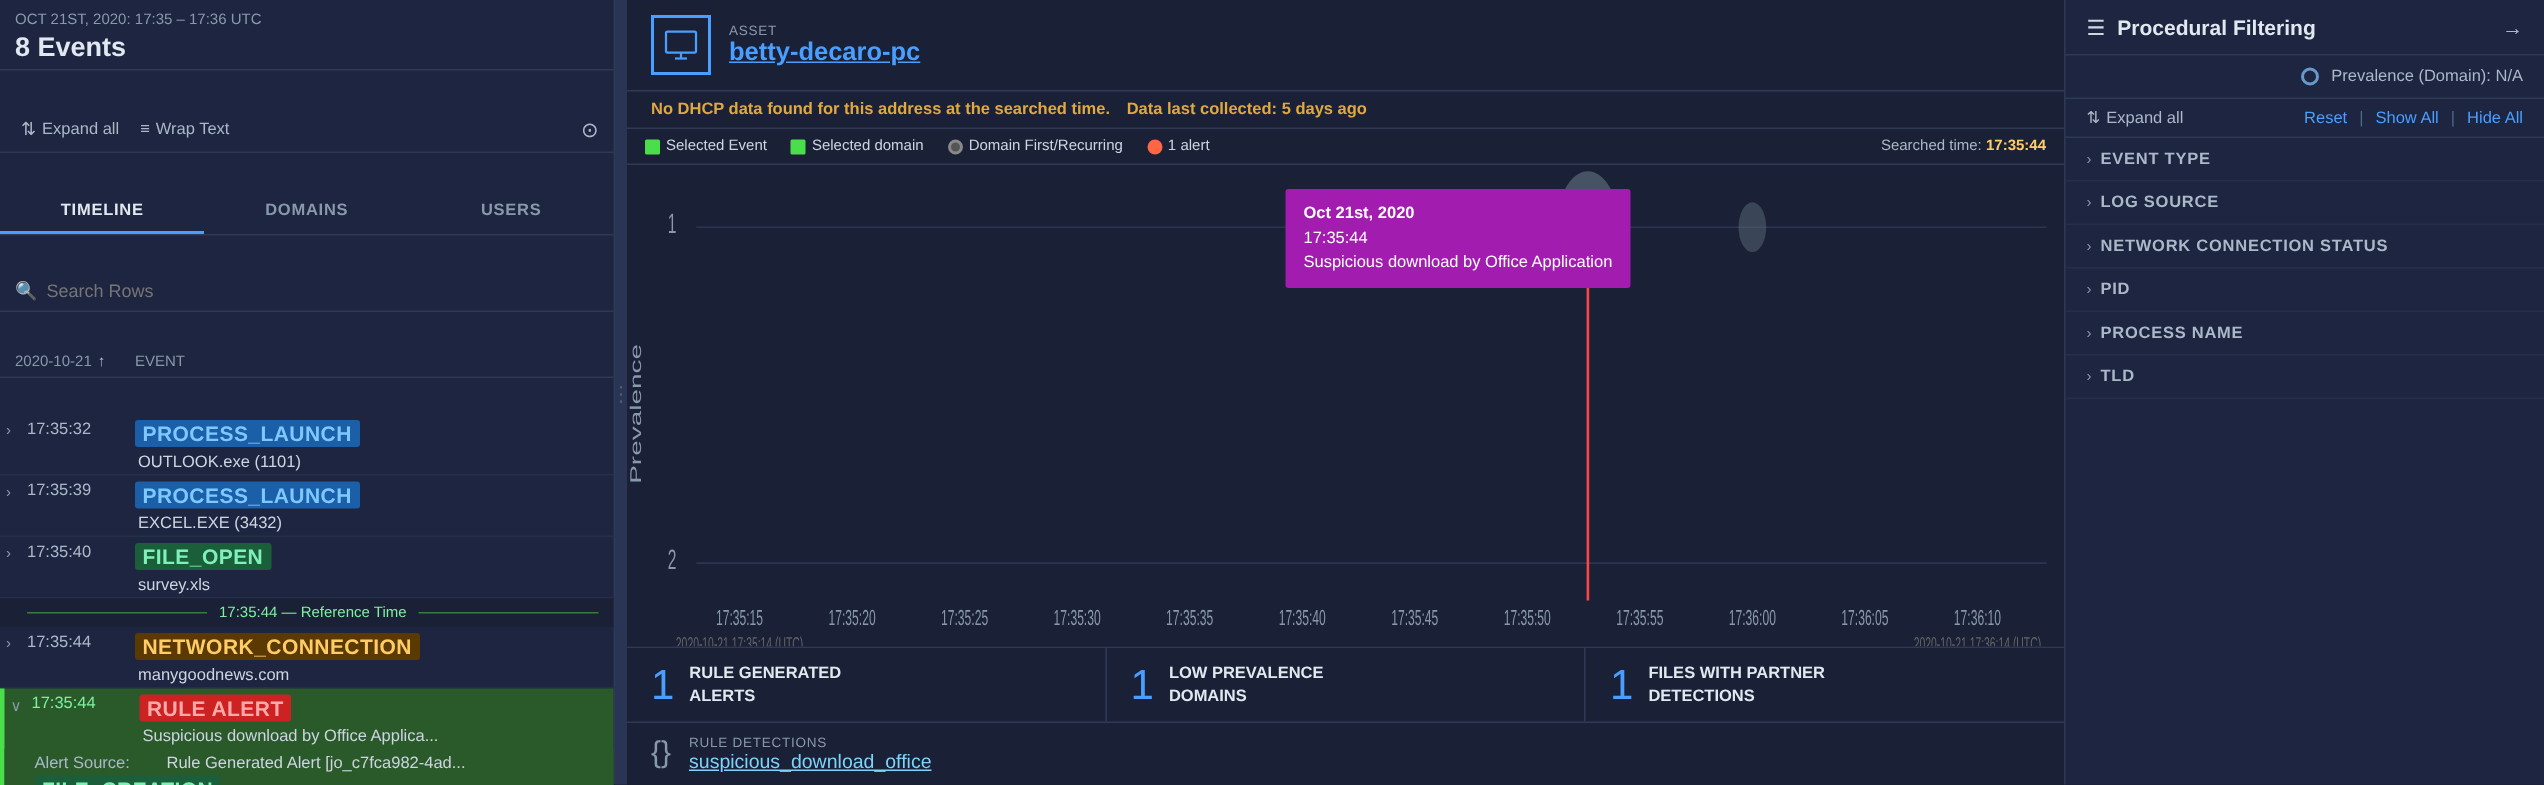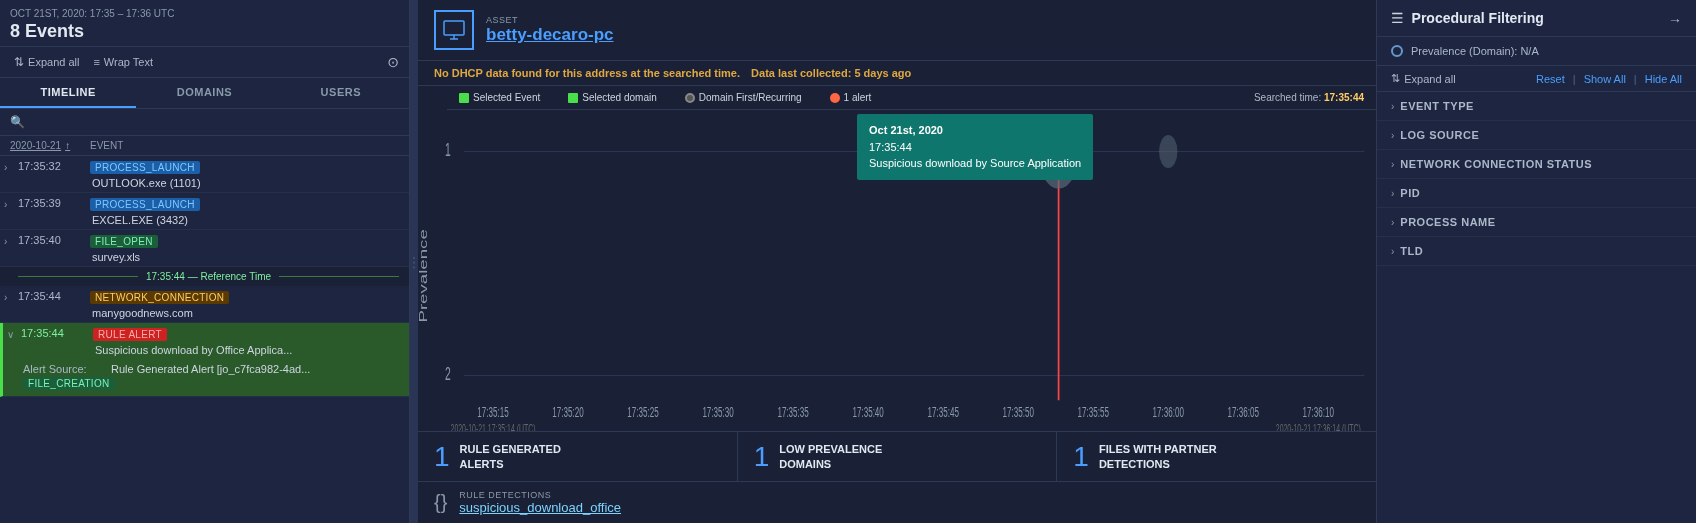--- a/index.html
+++ b/index.html
@@ -16,20 +16,21 @@
 
     
     .left-panel {
       width: 410px;
       min-width: 410px;
       background: #1e2540;
       border-right: 1px solid #2e3a55;
       display: flex;
       flex-direction: column;
       height: 523px;
+      gap: 24px;
     }
     .left-header {
       padding: 8px 10px 4px 10px;
       border-bottom: 1px solid #2e3a55;
     }
     .date-range {
       font-size: 10px;
       color: #8899aa;
       margin-bottom: 2px;
     }
@@ -98,21 +99,21 @@
       flex: 1;
     }
     .col-headers {
       display: flex;
       padding: 4px 10px;
       font-size: 10px;
       color: #8899aa;
       border-bottom: 1px solid #2e3a55;
       align-items: center;
     }
-    .col-date { width: 80px; display: flex; align-items: center; gap: 4px; text-decoration: underline; }
+    .col-date { width: 80px; display: flex; align-items: center; gap: 4px; }
     .col-event { flex: 1; }
     .sort-arrow { font-size: 10px; color: #aab8c8; }
 
     .events-list {
       flex: 1;
       overflow-y: auto;
       overflow-x: hidden;
     }
     .events-list::-webkit-scrollbar { width: 6px; }
     .events-list::-webkit-scrollbar-track { background: #1e2540; }
@@ -135,25 +136,25 @@
     }
     .event-time {
       width: 72px;
       font-size: 11px;
       color: #aab8c8;
       flex-shrink: 0;
     }
     .event-content { flex: 1; }
     .event-tag {
       display: inline-block;
-      font-size: 10px;
+      font-size: 14px;
       padding: 1px 5px;
       border-radius: 2px;
       margin-bottom: 2px;
-      font-weight: 400;
+      font-weight: 700;
       letter-spacing: 0.3px;
     }
     .tag-process { background: #1a5fa8; color: #7ec8ff; }
     .tag-file { background: #1a5f3a; color: #7ef0b8; }
     .tag-network { background: #5a3a00; color: #ffcc66; }
     .tag-rule { background: #cc2222; color: #ffaaaa; }
     .tag-file-creation { background: #1a5f3a; color: #7ef0b8; }
     .event-name {
       font-size: 11px;
       color: #cdd5e0;
@@ -220,47 +221,46 @@
       color: #cdd5e0;
       border-bottom: 1px solid #2e3a55;
     }
     .dhcp-notice span { color: #e0a840; font-weight: 600; }
     .dhcp-last { margin-left: 8px; font-size: 11px; }
     .dhcp-last b { color: #e0a840; }
     .legend-bar {
       display: flex;
       align-items: center;
       padding: 6px 12px;
-      gap: 28px;
+      gap: 16px;
       border-bottom: 1px solid #2e3a55;
       font-size: 10px;
-      margin-left: 29px;
     }
     .legend-item { display: flex; align-items: center; gap: 4px; }
     .legend-dot { width: 10px; height: 10px; border-radius: 1px; flex-shrink: 0; }
     .legend-circle { width: 10px; height: 10px; border-radius: 50%; flex-shrink: 0; }
     .searched-time { color: #aab8c8; font-size: 10px; margin-left: auto; }
     .searched-time b { color: #ffcc66; }
 
     .chart-area {
       flex: 1;
       position: relative;
       overflow: hidden;
     }
     .chart-svg {
       width: 100%;
       height: 100%;
     }
 
     .tooltip-bubble {
       position: absolute;
-      top: 4px;
+      top: 16px;
       left: 50%;
       transform: translateX(-40px);
-      background: #0f766e;
+      background: #a21caf;
       color: #fff;
       padding: 8px 12px;
       font-size: 11px;
       line-height: 1.5;
       border-radius: 2px;
       pointer-events: none;
       z-index: 10;
       min-width: 200px;
     }
 
@@ -320,20 +320,21 @@
     .filter-icon { font-size: 14px; color: #cdd5e0; }
     .right-title { font-size: 14px; font-weight: 600; color: #e0e8f0; flex: 1; }
     .right-arrow { font-size: 14px; color: #aab8c8; cursor: pointer; }
 
     .prevalence-row {
       display: flex;
       align-items: center;
       padding: 8px 14px;
       gap: 8px;
       border-bottom: 1px solid #2e3a55;
+      justify-content: flex-end;
     }
     .prevalence-label { font-size: 11px; color: #aab8c8; }
     .radio-dot {
       width: 12px; height: 12px;
       border: 2px solid #6699cc;
       border-radius: 50%;
       flex-shrink: 0;
     }
 
     .filter-toolbar {
@@ -405,20 +406,21 @@
     </button>
     <button class="toolbar-more">⊙</button>
   </div>
   <div class="tabs">
     <div class="tab active">TIMELINE</div>
     <div class="tab">DOMAINS</div>
     <div class="tab">USERS</div>
   </div>
   <div class="search-bar">
     <span>🔍</span>
+    <input type="text" placeholder="Search Rows" style="">
   </div>
   <div class="col-headers">
     <div class="col-date">
       <span>2020-10-21</span>
       <span class="sort-arrow">↑</span>
     </div>
     <div class="col-event">EVENT</div>
   </div>
   <div class="events-list">
 
@@ -536,21 +538,21 @@
       <span>Searched time: </span>
       <b>17:35:44</b>
     </div>
   </div>
 
   <div class="chart-area">
     
     <div class="tooltip-bubble">
       <div><b>Oct 21st, 2020</b></div>
       <div>17:35:44</div>
-      <div>Suspicious download by Source Application</div>
+      <div>Suspicious download by Office Application</div>
     </div>
     <svg class="chart-svg" viewBox="0 0 830 155" preserveAspectRatio="none">
 
       <rect width="830" height="155" fill="#1a2035"></rect>
 
       <text x="26" y="22" font-size="9" fill="#8899aa" text-anchor="middle">1</text>
       <text x="26" y="130" font-size="9" fill="#8899aa" text-anchor="middle">2</text>
 
       <text x="8" y="80" font-size="9" fill="#8899aa" transform="rotate(-90,8,80)" text-anchor="middle">Prevalence</text>
 

